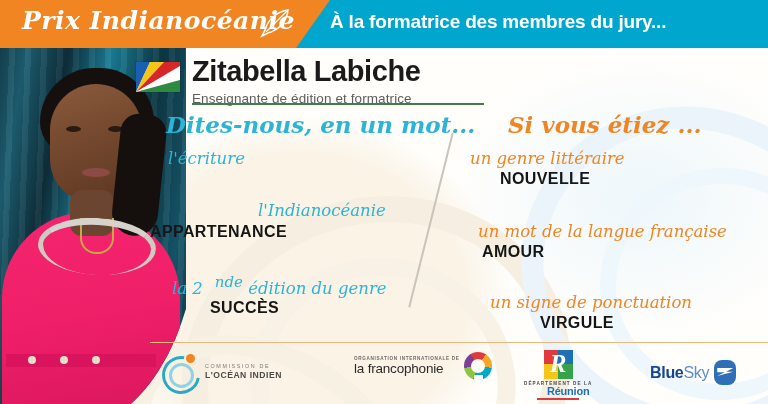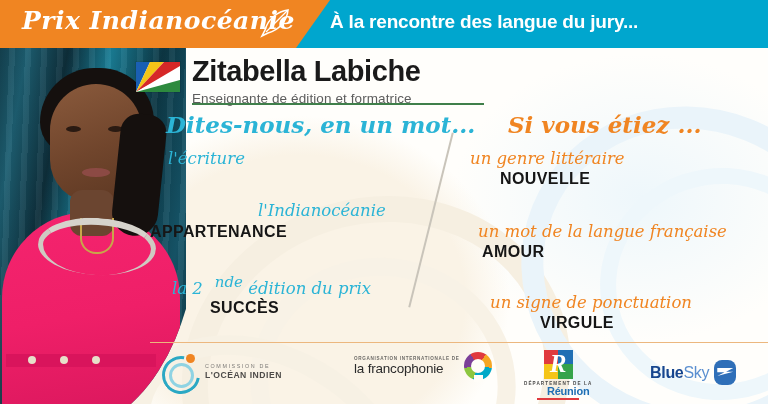--- a/index.html
+++ b/index.html
@@ -191,21 +191,21 @@
     <div class="swirl sw5"></div>
   </div>
 
   <div class="header">
     <div class="header-orange"></div>
     <div class="brand">Prix Indianocéanie</div>
     <svg class="quill" viewBox="0 0 34 34">
       <path d="M30 4 C20 5 10 13 7 24 L4 30 L10 27 C21 24 29 15 30 4 Z" fill="none" stroke="#ffffff" stroke-width="1.6"></path>
       <path d="M29 5 L8 26" fill="none" stroke="#ffffff" stroke-width="1.2"></path>
     </svg>
-    <div class="header-title">À la rencontre des langue du jury...</div>
+    <div class="header-title">À la formatrice des membres du jury...</div>
   </div>
 
   <div class="portrait-wrap">
     <div class="portrait-clip">
       <div class="p-bg"></div>
       <div class="p-body"></div>
       <div class="p-belt"></div>
       <div class="p-stud" style="left:98px"></div>
       <div class="p-stud" style="left:130px"></div>
       <div class="p-stud" style="left:162px"></div>
@@ -244,21 +244,21 @@
     <div class="qa qa1">
       <div class="q">l'écriture</div>
     </div>
     <div class="spacer-1"></div>
     <div class="qa qa2">
       <div class="q">l'Indianocéanie</div>
       <div class="a">APPARTENANCE</div>
     </div>
     <div class="spacer-2"></div>
     <div class="qa qa3">
-      <div class="q"><span>la 2</span><sup>nde</sup><span> édition du prix</span></div>
+      <div class="q"><span>la 2</span><sup>nde</sup><span> édition du genre</span></div>
       <div class="a">SUCCÈS</div>
     </div>
   </div>
 
   <div class="col col-right">
     <div class="col-head">Si vous étiez ...</div>
 
     <div class="qa qa1">
       <div class="q">un genre littéraire</div>
       <div class="a">NOUVELLE</div>

